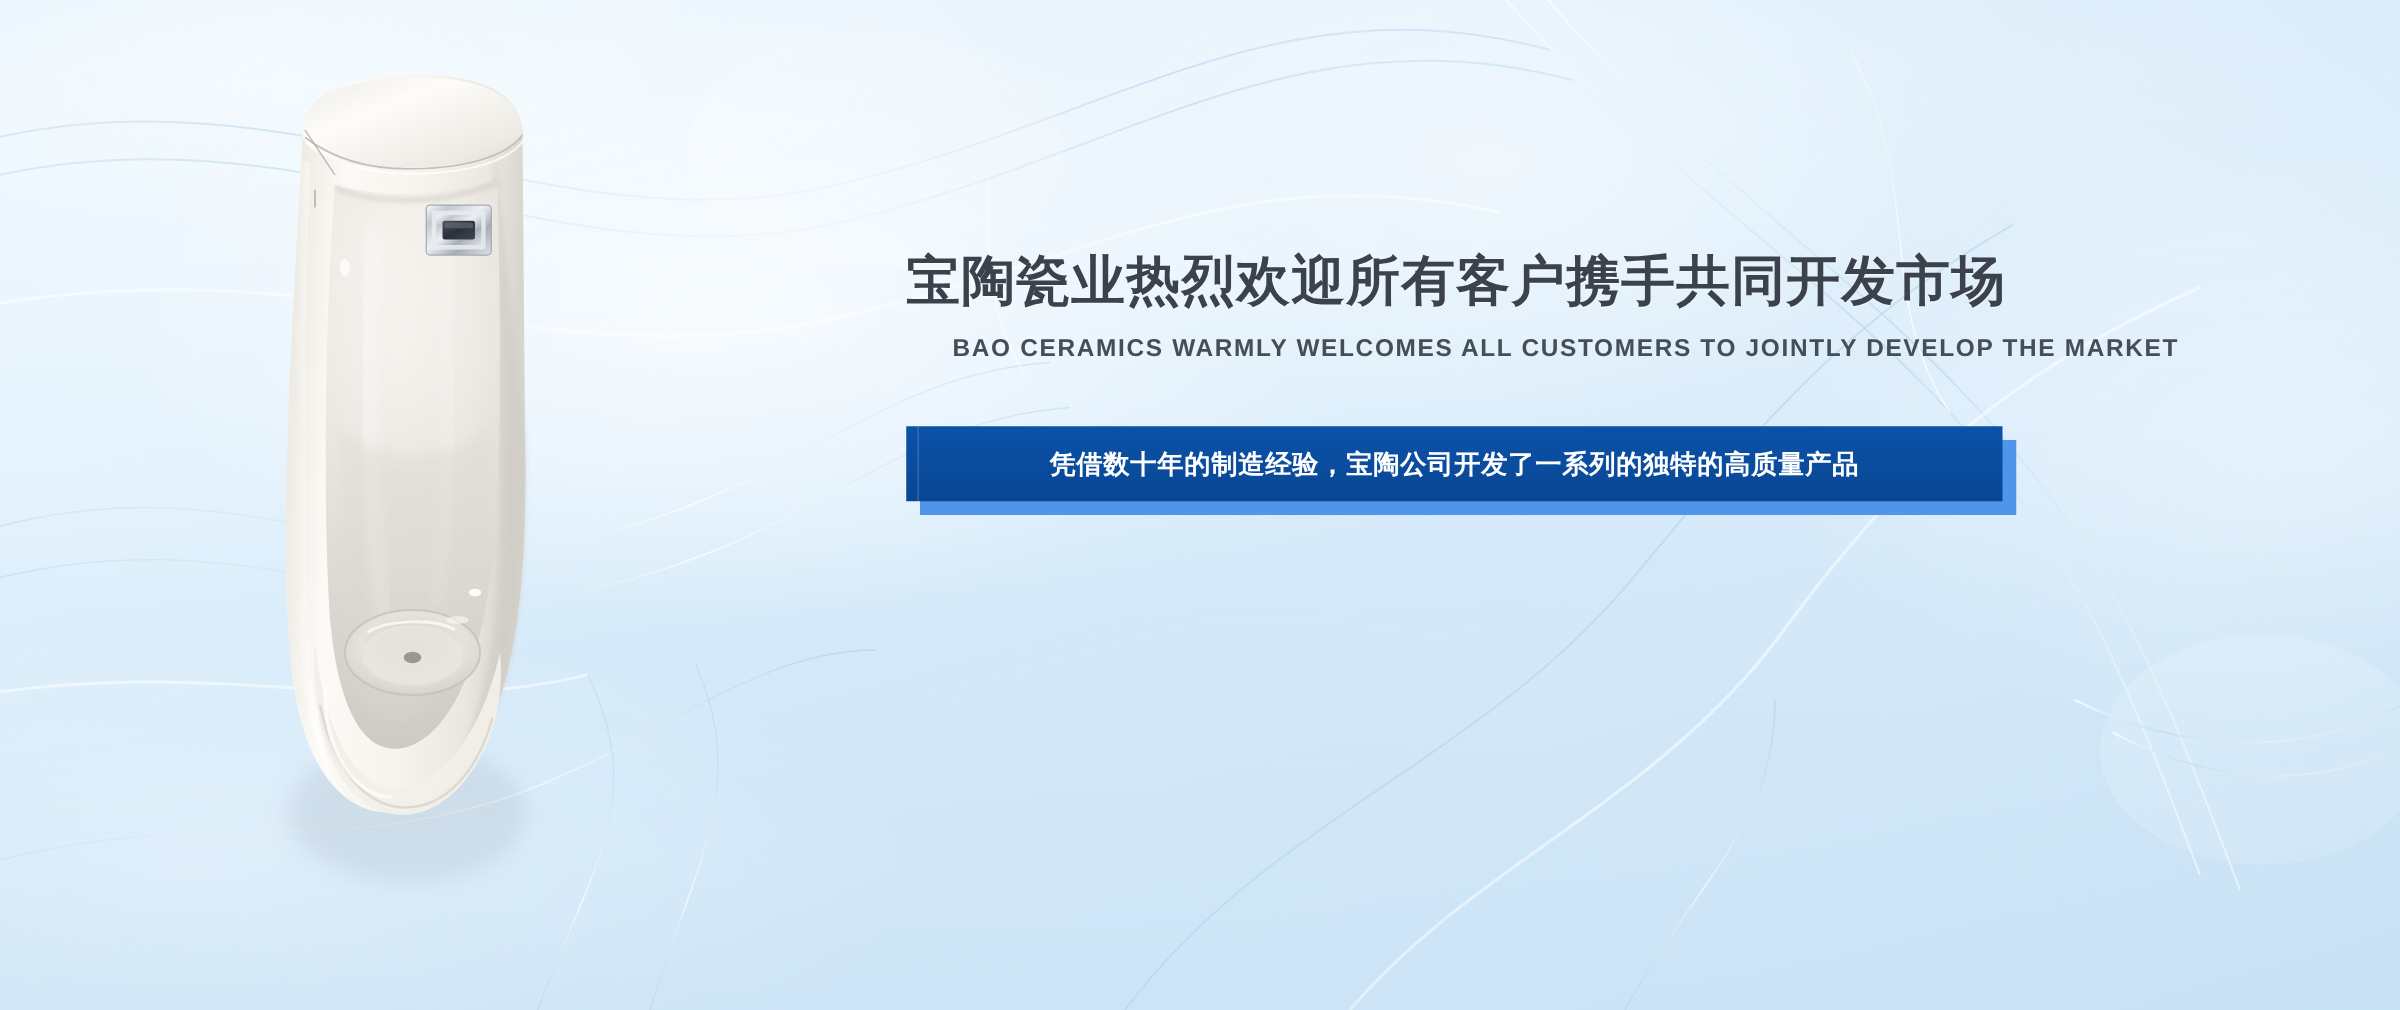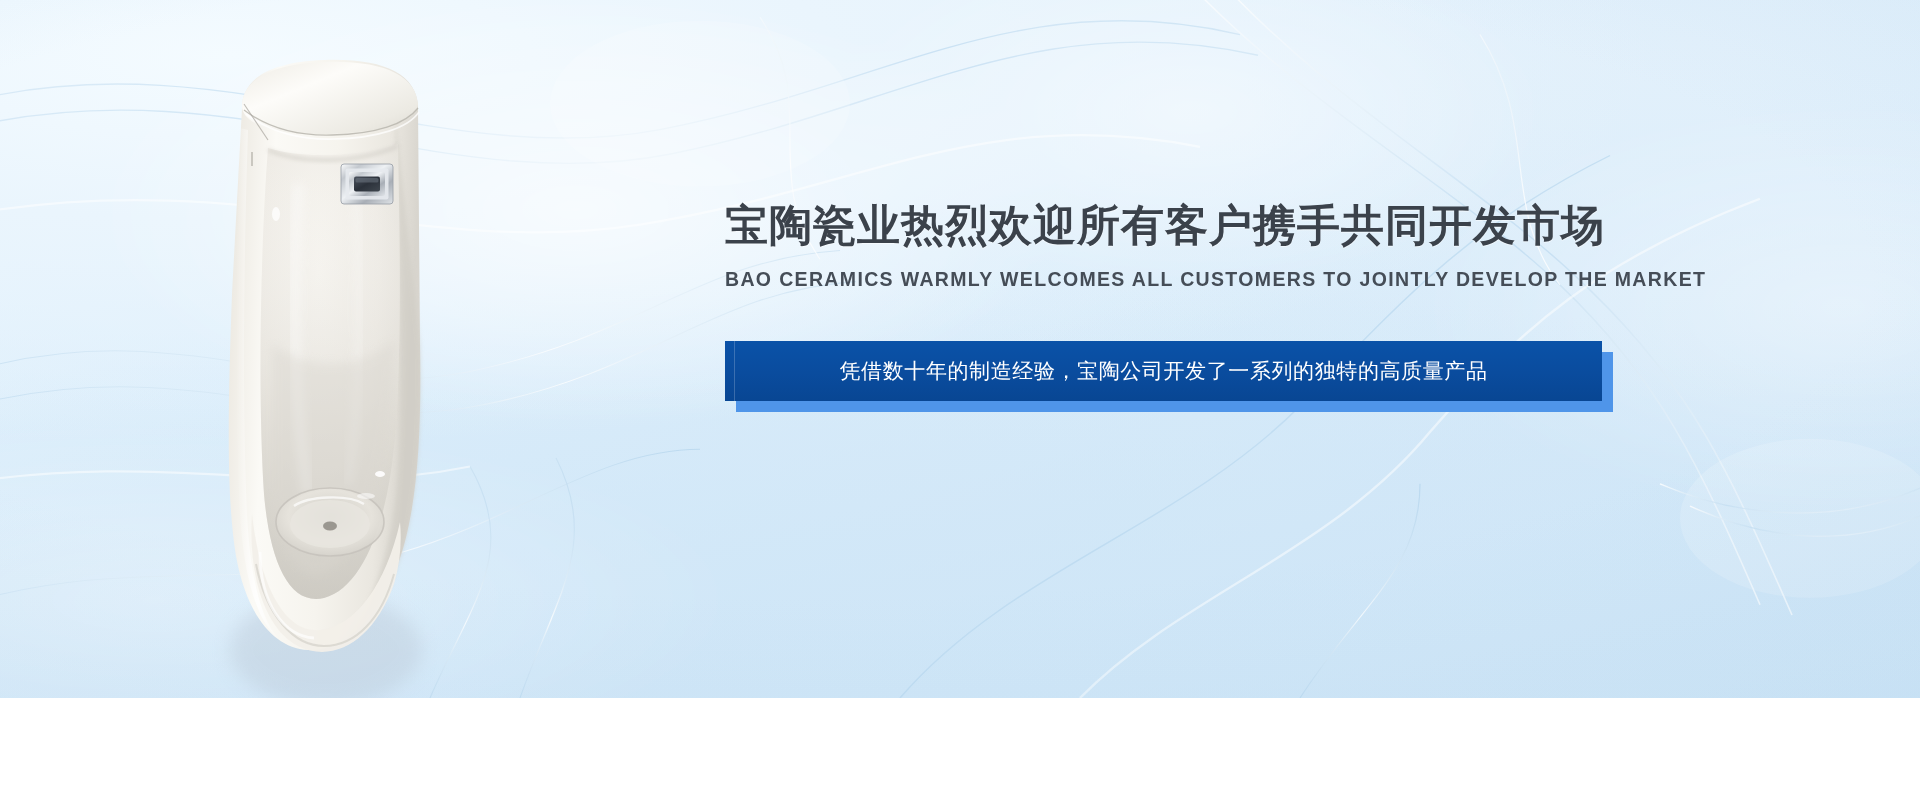--- a/index.html
+++ b/index.html
@@ -9,21 +9,21 @@
     width:1920px;
     height:808px;
     overflow:hidden;
     font-family:"Liberation Sans","DejaVu Sans",sans-serif;
   }
 
   
   .banner-stage{
     position:relative;
     width:1920px;
-    height:698px;
+    height:808px;
     overflow:hidden;
     background:#dbeaf7;
   }
 
   
   .bg-base{
     position:absolute; inset:0;
     background:
       radial-gradient(120% 90% at 12% 8%,  #f4fbff 0%,  #eaf5fd 26%, rgba(234,245,253,0) 62%),
       radial-gradient(100% 80% at 88% 6%,  #e2f0fb 0%,  rgba(226,240,251,0) 65%),
@@ -76,20 +76,21 @@
   }
 
   .subhead{
     margin-top:17px;
     font-size:19.5px;
     line-height:1.2;
     font-weight:600;
     color:#454d57;
     letter-spacing:1.35px;
     white-space:nowrap;
+    margin-left:37px;
   }
 
   
   .callout-wrap{
     position:relative;
     margin-top:50px;
     width:877px;
     height:70px;
   }
   .callout-shadow{
@@ -109,21 +110,21 @@
   }
   .callout-bar::before{
     content:"";
     position:absolute;
     left:9px; top:0; bottom:0;
     width:1px;
     background:rgba(255,255,255,.20);
   }
   .callout-text{
     font-size:21px;
-    font-weight:400;
+    font-weight:700;
     color:#ffffff;
     letter-spacing:.6px;
     white-space:nowrap;
     text-align:left;
   }
 
   
   .body-copy{
     margin-top:48px;
     font-size:19px;

